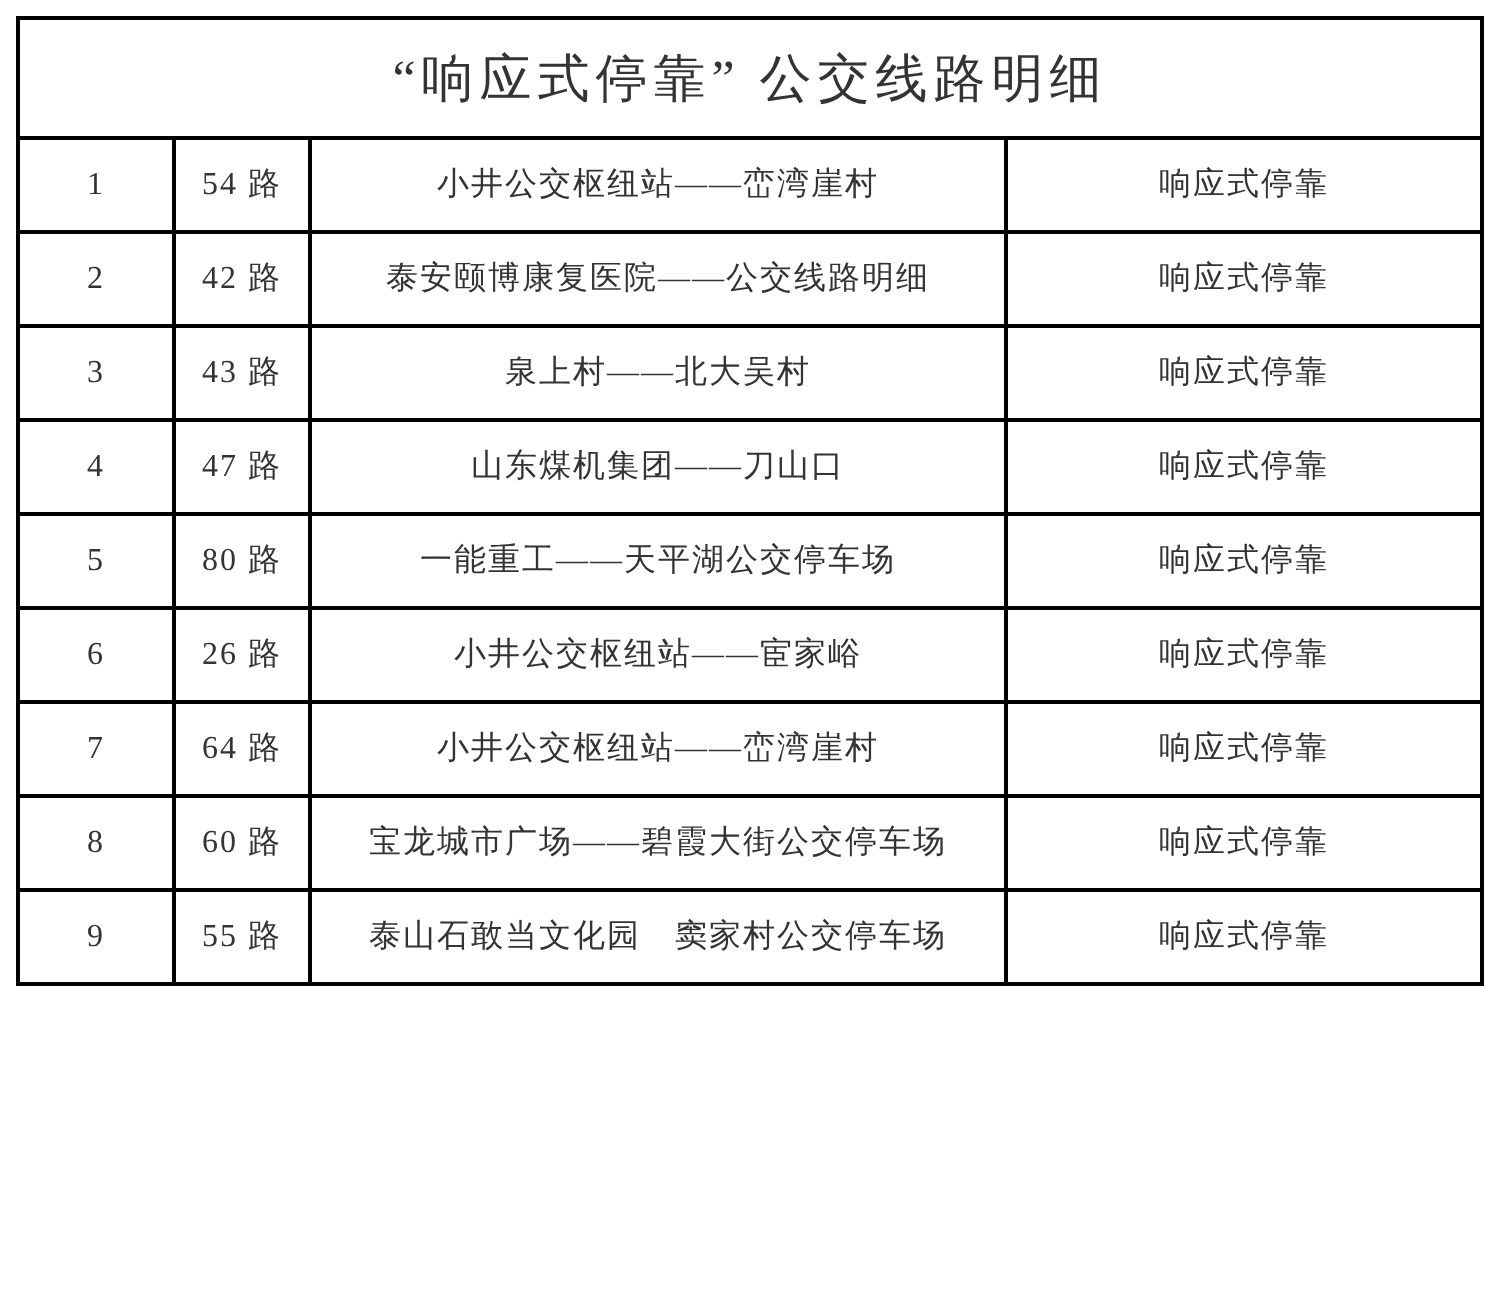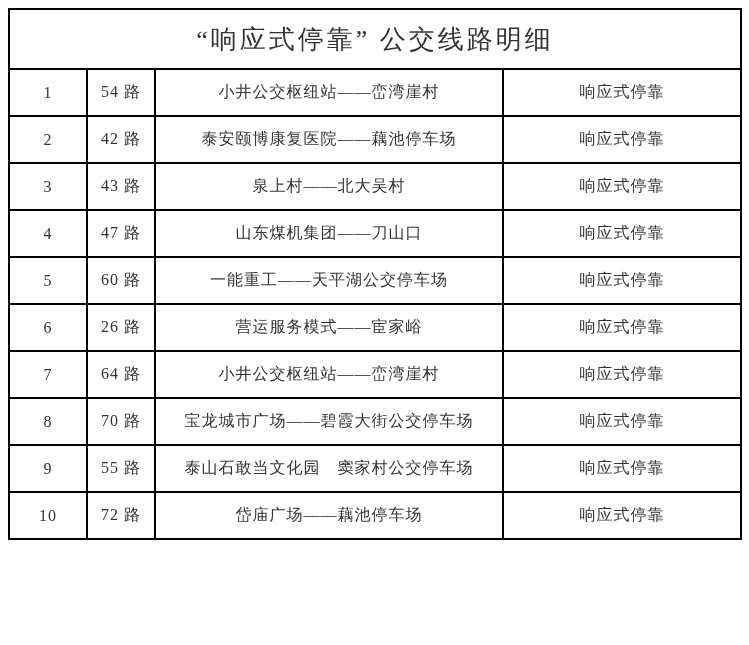--- a/index.html
+++ b/index.html
@@ -75,66 +75,60 @@
     <tbody>
         <tr>
           <td>1</td>
           <td>54 路</td>
           <td>小井公交枢纽站——峦湾崖村</td>
           <td>响应式停靠</td>
         </tr>
         <tr>
           <td>2</td>
           <td>42 路</td>
-          <td>泰安颐博康复医院——藕池停车场</td>
+          <td>泰安颐博康复医院——公交线路明细</td>
           <td>响应式停靠</td>
         </tr>
         <tr>
           <td>3</td>
           <td>43 路</td>
           <td>泉上村——北大吴村</td>
           <td>响应式停靠</td>
         </tr>
         <tr>
           <td>4</td>
           <td>47 路</td>
           <td>山东煤机集团——刀山口</td>
           <td>响应式停靠</td>
         </tr>
         <tr>
           <td>5</td>
-          <td>60 路</td>
+          <td>80 路</td>
           <td>一能重工——天平湖公交停车场</td>
           <td>响应式停靠</td>
         </tr>
         <tr>
           <td>6</td>
           <td>26 路</td>
-          <td>营运服务模式——宦家峪</td>
+          <td>小井公交枢纽站——宦家峪</td>
           <td>响应式停靠</td>
         </tr>
         <tr>
           <td>7</td>
           <td>64 路</td>
           <td>小井公交枢纽站——峦湾崖村</td>
           <td>响应式停靠</td>
         </tr>
         <tr>
           <td>8</td>
-          <td>70 路</td>
+          <td>60 路</td>
           <td>宝龙城市广场——碧霞大街公交停车场</td>
           <td>响应式停靠</td>
         </tr>
         <tr>
           <td>9</td>
           <td>55 路</td>
           <td>泰山石敢当文化园　窦家村公交停车场</td>
           <td>响应式停靠</td>
         </tr>
-        <tr>
-          <td>10</td>
-          <td>72 路</td>
-          <td>岱庙广场——藕池停车场</td>
-          <td>响应式停靠</td>
-        </tr>
       </tbody>
   </table>
 </div>
 
 </body></html>

